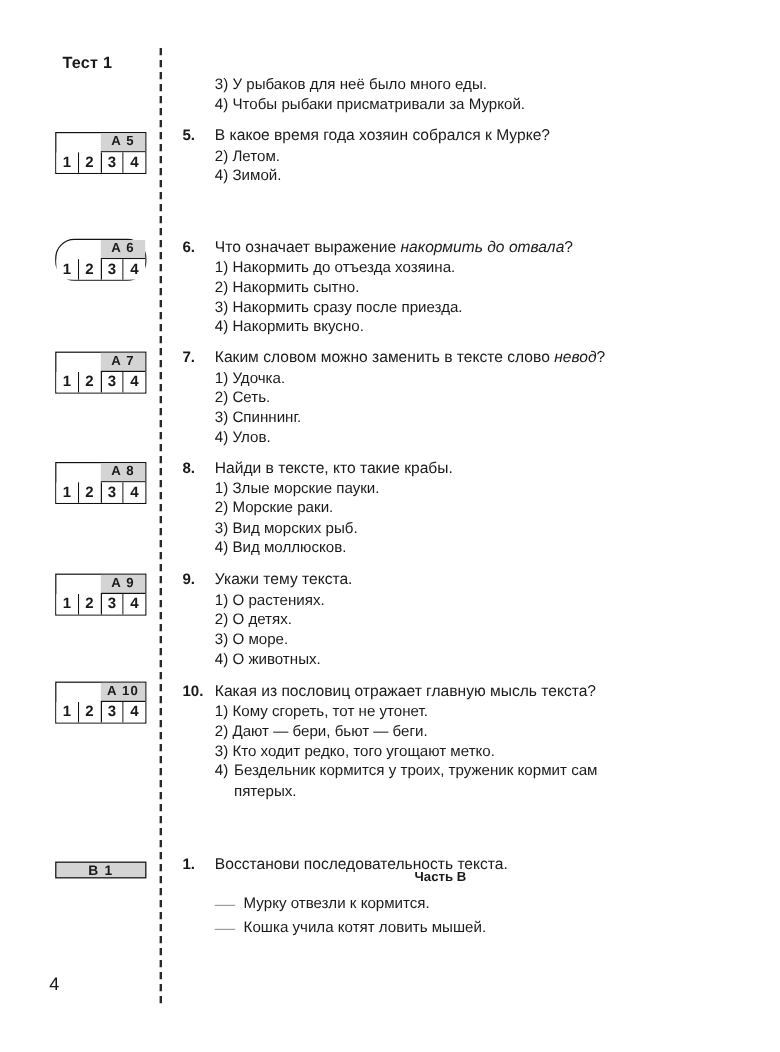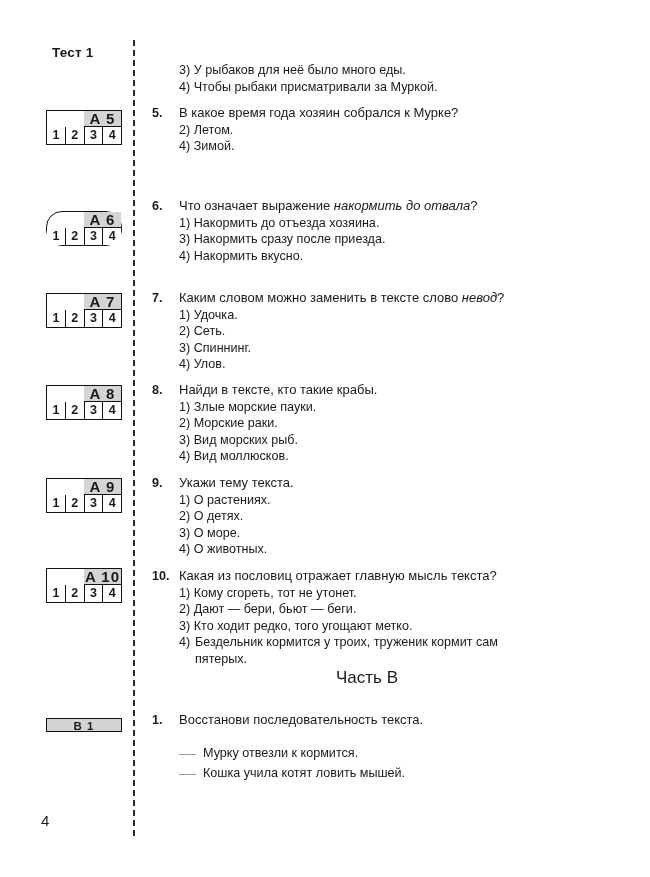--- a/index.html
+++ b/index.html
@@ -53,21 +53,21 @@
     left: 46px;
     width: 76px;
     border: 1.6px solid #111;
     box-sizing: border-box;
     background: #fff;
   }
   .ansbox .abox-head {
     background: #d4d4d4;
     border-bottom: 1.6px solid #111;
     text-align: center;
-    font-size: 15px;
+    font-size: 11px;
     font-weight: bold;
     line-height: 15px;
     height: 15px;
     letter-spacing: 1px;
     margin-left: 37px;
   }
   .ansbox .abox-cells {
     display: flex;
     height: 17px;
   }
@@ -170,25 +170,25 @@
   .orphan-opts {
     position: absolute;
     left: 0;
     top: 62px;
     width: 470px;
   }
 
   .part-head {
     position: absolute;
     left: 0;
-    top: 670px;
+    top: 723px;
     width: 430px;
     text-align: center;
-    font-weight: normal;
-    font-size: 17px;
+    font-weight: bold;
+    font-size: 11px;
   }
 
   .seq-item {
     padding-left: 27px;
     font-size: 12.6px;
     line-height: 20px;
     white-space: nowrap;
   }
   .blank {
     display: inline-block;
@@ -211,21 +211,21 @@
     <div class="ansbox" style="top:110px;">
       <div class="abox-head">A 5</div>
       <div class="abox-cells">
         <div class="cell">1</div>
         <div class="cell">2</div>
         <div class="cell">3</div>
         <div class="cell">4</div>
       </div>
     </div>
 
-    <div class="ansbox" style="top:211px;border-radius:16px;">
+    <div class="ansbox" style="top:199px;border-radius:16px;">
       <div class="abox-head">A 6</div>
       <div class="abox-cells">
         <div class="cell">1</div>
         <div class="cell">2</div>
         <div class="cell">3</div>
         <div class="cell">4</div>
       </div>
     </div>
 
     <div class="ansbox" style="top:293px;">
@@ -290,20 +290,21 @@
       <div class="opt">2) Летом.</div>
       <div class="opt">4) Зимой.</div>
     </div>
 
     <div class="qblock" style="top:198px;">
       <div class="qrow">
         <div class="qnum">6.</div>
         <div class="qtext"><span>Что означает выражение </span><span class="ital">накормить до отвала</span><span>?</span></div>
       </div>
       <div class="opt">1) Накормить до отъезда хозяина.</div>
+      <div class="opt">2) Накормить сытно.</div>
       <div class="opt">3) Накормить сразу после приезда.</div>
       <div class="opt">4) Накормить вкусно.</div>
     </div>
 
     <div class="qblock" style="top:290px;">
       <div class="qrow">
         <div class="qnum">7.</div>
         <div class="qtext"><span>Каким словом можно заменить в тексте слово </span><span class="ital">невод</span><span>?</span></div>
       </div>
       <div class="opt">1) Удочка.</div>

